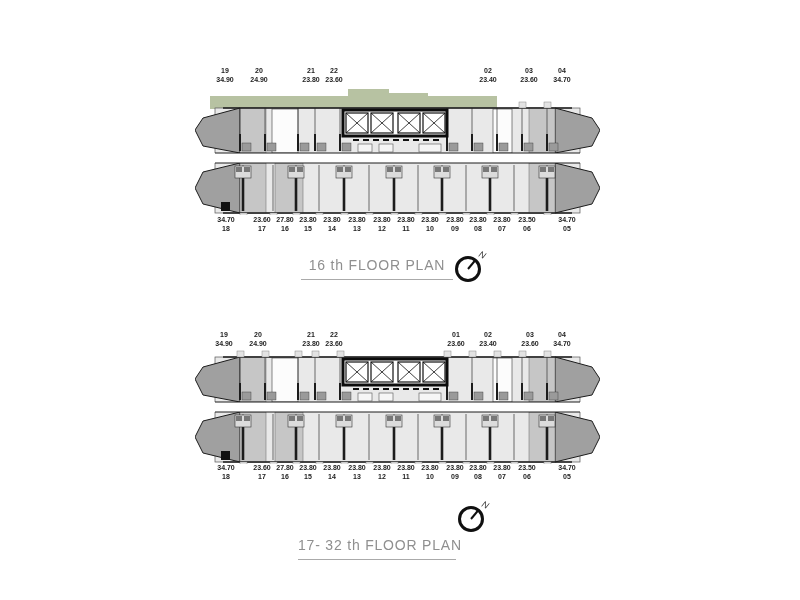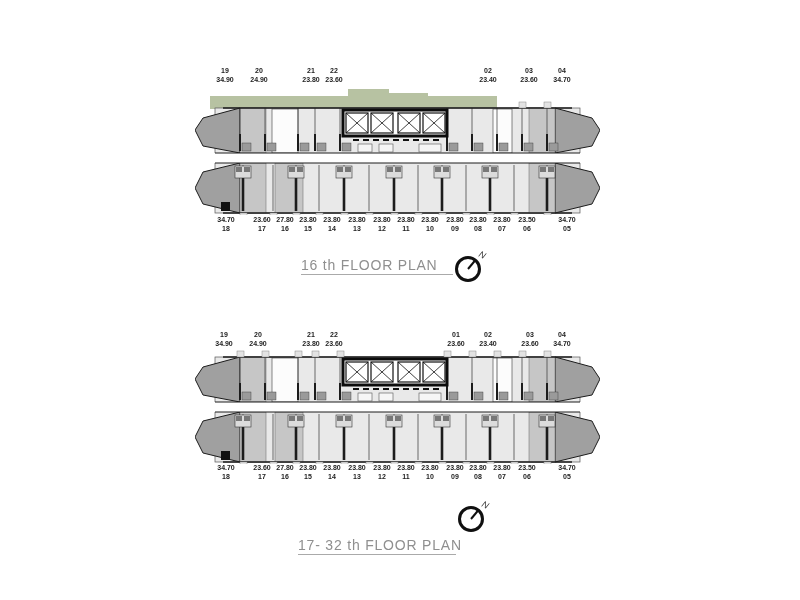--- a/index.html
+++ b/index.html
@@ -3,22 +3,22 @@
 <meta charset="utf-8">
 <style>
   html,body{margin:0;padding:0;background:#fff;}
   .canvas{position:relative;width:800px;height:600px;background:#ffffff;overflow:hidden;
           font-family:"Liberation Sans",sans-serif;}
   .labels{position:absolute;left:0;width:800px;height:20px;}
   .ulabel{position:absolute;top:0;transform:translateX(-50%);display:flex;flex-direction:column;
           align-items:center;text-align:center;white-space:nowrap;
           font:700 7px/9px "Liberation Sans",sans-serif;color:#222;}
   .plan-svg{position:absolute;}
-  .title-wrap{position:absolute;border-bottom:1.5px solid #aaaaaa;
-              }
+  .title-wrap{position:absolute;text-align:center;border-bottom:1.5px solid #aaaaaa;
+              padding-bottom:5px;}
   .title-wrap span{font:400 14px/16px "Liberation Sans",sans-serif;color:#8f8f8f;
                    letter-spacing:0.8px;white-space:nowrap;}
   .compass{position:absolute;}
 </style>
 </head>
 <body>
 
 <div class="canvas">
 
   <section>

